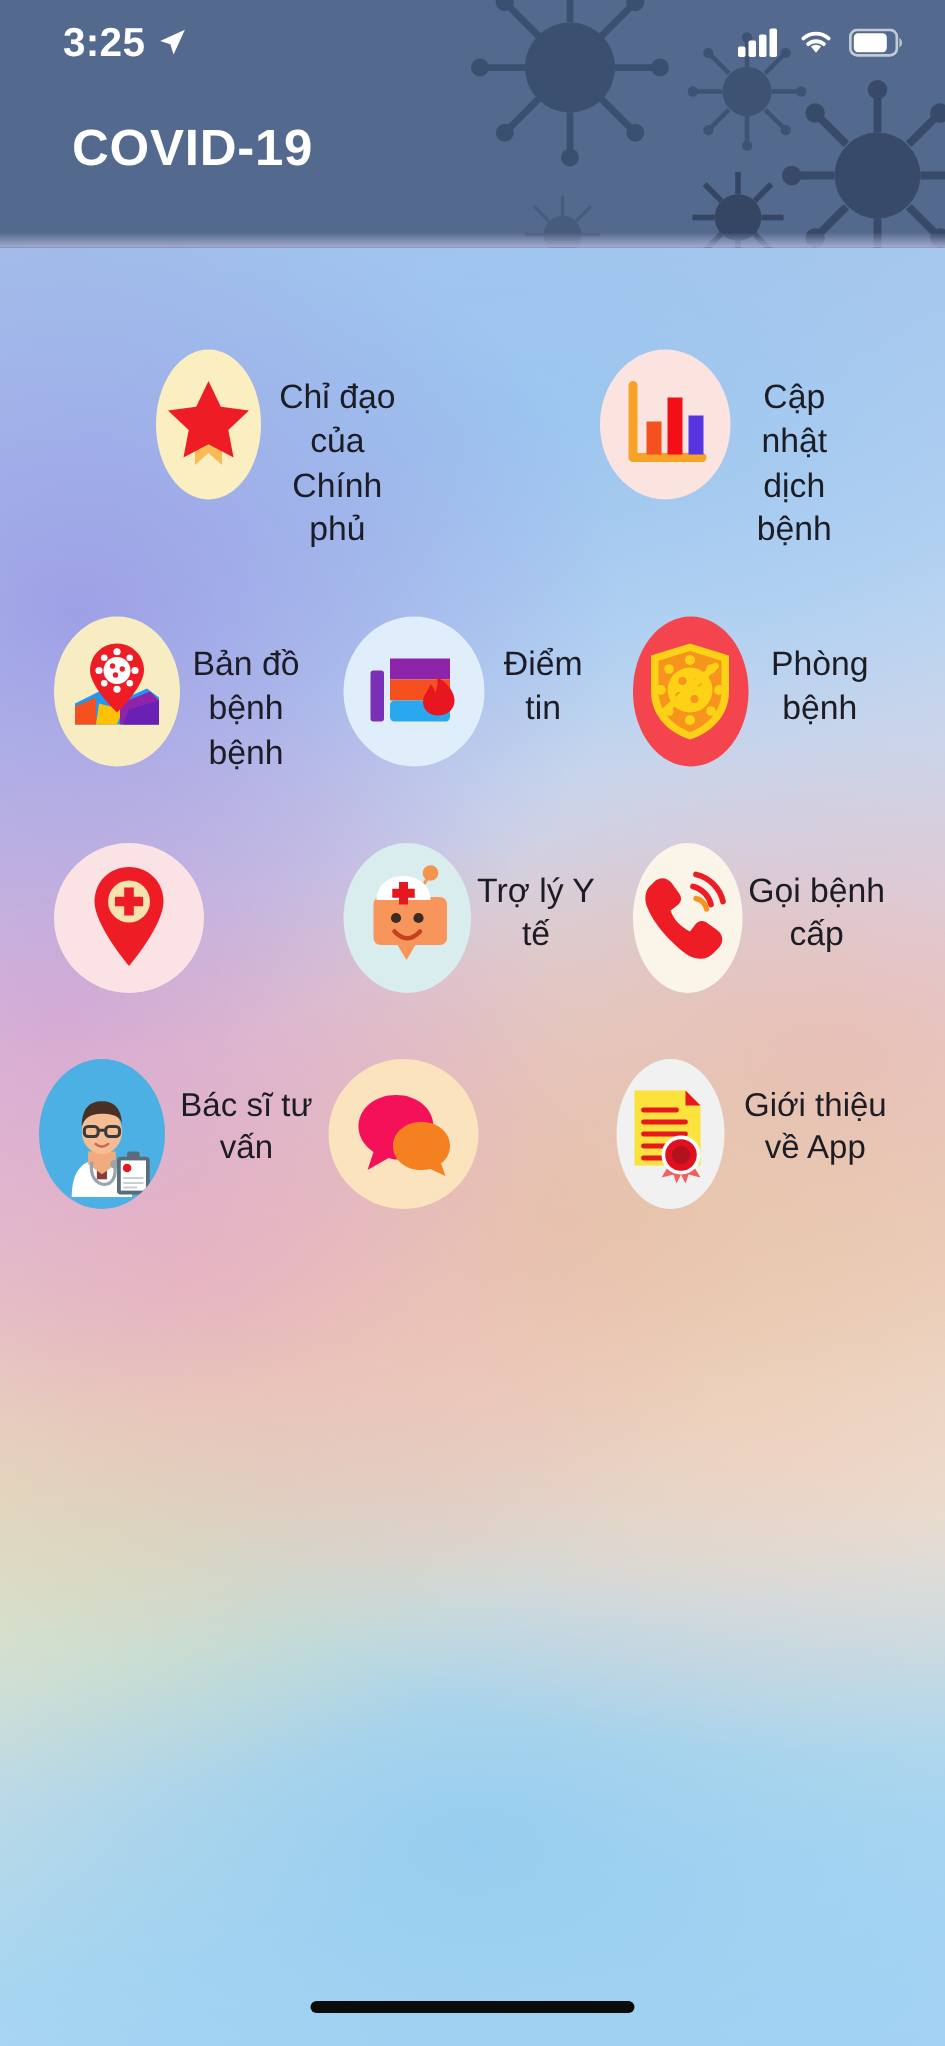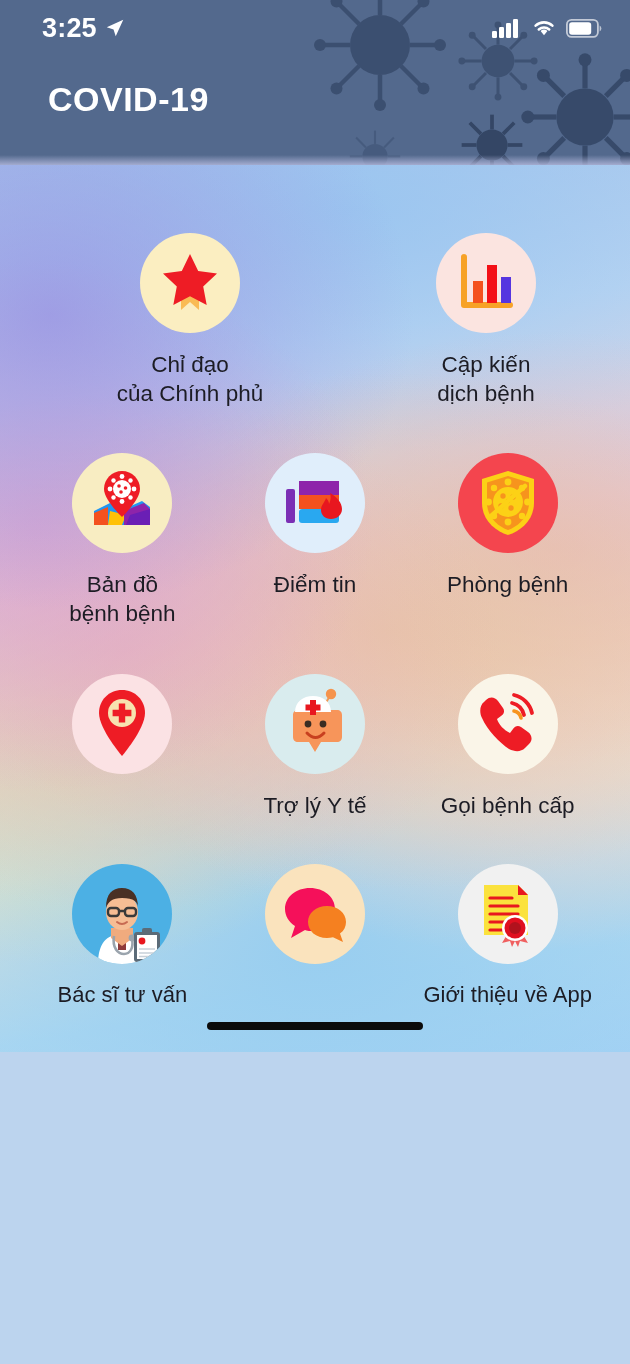--- a/index.html
+++ b/index.html
@@ -6,21 +6,21 @@
   html,body { width:630px; height:1364px; overflow:hidden; }
   body {
     font-family:"Liberation Sans", sans-serif;
     background:#bcd4ee;
     position:relative;
   }
 
   
   #app {
     position:absolute; inset:0;
-    width:630px; height:1052px;
+    width:630px; height:1364px;
     overflow:hidden;
     background:
       radial-gradient(ellipse 520px 420px at 8% 30%, rgba(150,140,225,0.70) 0%, rgba(150,140,225,0) 70%),
       radial-gradient(ellipse 480px 380px at 6% 50%, rgba(214,160,210,0.72) 0%, rgba(214,160,210,0) 70%),
       radial-gradient(ellipse 520px 360px at 20% 62%, rgba(236,176,188,0.70) 0%, rgba(236,176,188,0) 72%),
       radial-gradient(ellipse 620px 360px at 62% 60%, rgba(229,196,160,0.78) 0%, rgba(229,196,160,0) 72%),
       radial-gradient(ellipse 520px 300px at 88% 52%, rgba(236,178,176,0.62) 0%, rgba(236,178,176,0) 72%),
       radial-gradient(ellipse 540px 300px at 82% 70%, rgba(246,214,206,0.75) 0%, rgba(246,214,206,0) 72%),
       radial-gradient(ellipse 420px 260px at 10% 74%, rgba(216,226,176,0.60) 0%, rgba(216,226,176,0) 72%),
       radial-gradient(ellipse 700px 420px at 50% 90%, rgba(150,205,240,0.95) 0%, rgba(150,205,240,0) 72%),
@@ -67,21 +67,21 @@
   .grid { position:relative; padding:68px 0 0 0; }
   .row { display:flex; margin-bottom:10px; }
   .row-1 { padding-left:104px; gap:124px; }
   .row-2, .row-3, .row-4 { justify-content:space-around; padding:0 26px; }
   .row-2 { margin-top:44px; }
   .row-3 { margin-top:46px; }
   .row-4 { margin-top:44px; }
 
   .tile {
     width:172px;
-    display:flex; flex-direction:column; align-items:center;
+    display:flex; flex-direction:row; 
     cursor:pointer;
   }
   .circle {
     width:100px; height:100px; border-radius:50%;
     display:flex; align-items:center; justify-content:center;
     position:relative; overflow:hidden;
   }
   .tile-label {
     margin-top:17px;
     font-size:22.5px; color:#1c1c24; text-align:center;
@@ -248,21 +248,21 @@
 
       <div class="tile">
         <div class="circle" style="background:#fbe4e0">
           <svg width="64" height="64" viewBox="0 0 64 64">
             <path d="M10 6 v48 h46" stroke="#f7a227" stroke-width="6" fill="none" stroke-linecap="round" stroke-linejoin="round"></path>
             <rect x="19" y="30" width="10" height="22" fill="#f4511e"></rect>
             <rect x="33" y="14" width="10" height="38" fill="#f30f16"></rect>
             <rect x="47" y="26" width="10" height="26" fill="#5535e0"></rect>
           </svg>
         </div>
-        <div class="tile-label">Cập kiến
+        <div class="tile-label">Cập nhật
 dịch bệnh</div>
       </div>
     </div>
 
     <div class="row row-2">
 
       <div class="tile">
         <div class="circle" style="background:#f8edc2">
           <svg width="72" height="68" viewBox="0 0 72 68">
             <path d="M8 42 L24 34 L38 40 L56 32 L64 38 L64 56 L8 56 Z" fill="#2196f3"></path>

